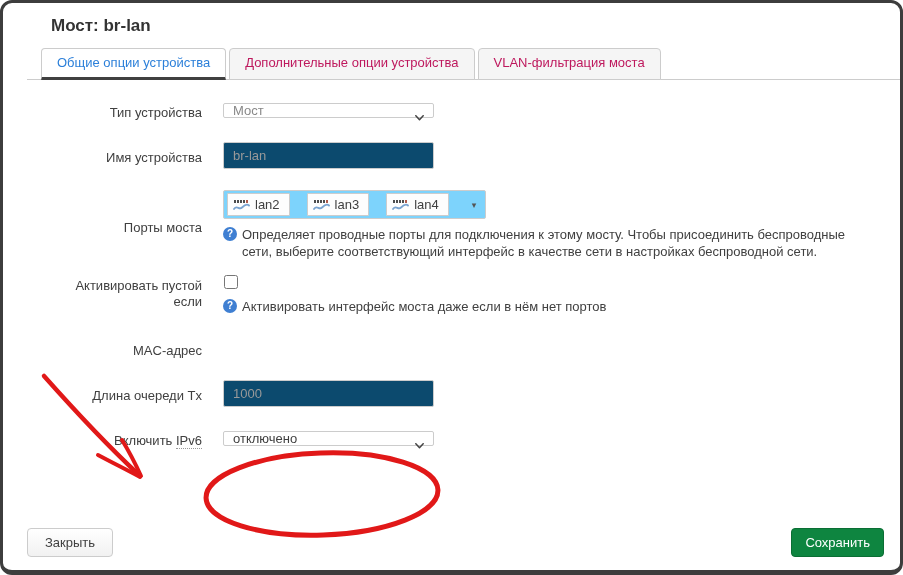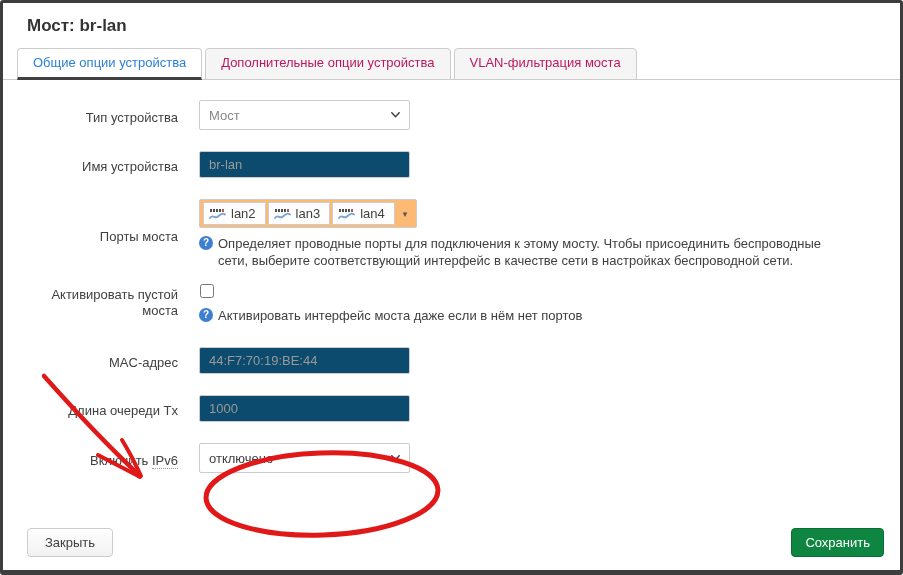--- a/index.html
+++ b/index.html
@@ -2,21 +2,21 @@
 <html><head>
 <meta charset="utf-8">
 <style>
   * { box-sizing: border-box; }
   html,body { margin:0; padding:0; background:#fff; }
   body { font-family:"Liberation Sans", sans-serif; font-size:13px; color:#404040; }
 
   .modal {
     position:relative; width:903px; height:575px;
     background:#fff; overflow:hidden;
-    border:3px solid #3d3d3d; border-bottom-width:5px; border-radius:3px;
+    border:3px solid #3d3d3d; border-bottom-width:5px; border-radius:12px;padding-left:24px;
   }
 
   .dialog-title {
     font-size:17px; font-weight:bold; color:#333;
     padding:13px 24px 12px 24px;
   }
 
   
   .tabs {
     display:flex; gap:3px; padding:0 0 0 14px;
@@ -36,39 +36,39 @@
   .form { padding:20px 24px 0 24px; }
   .row { display:flex; align-items:center; margin-bottom:21px; }
   .row-label {
     flex:none; width:172px; text-align:right; padding-right:21px;
     padding-top:5px; color:#404040; line-height:16px;
   }
   .abbr { border-bottom:1px dotted #999; cursor:help; }
   .row-control { flex:1; min-width:0; }
 
   .fake-select {
-    position:relative; width:211px; height:30px; background:#fff;
+    position:relative; width:211px; height:15px; background:#fff;
     border:1px solid #ccc; border-radius:2px; display:flex; align-items:center;
     padding:0 26px 0 9px; cursor:pointer;
   }
   .fake-select .sel-text { white-space:nowrap; overflow:hidden; }
   .sel-ghost { color:#888; }
   .sel-dark { color:#404040; }
   .chev { position:absolute; right:8px; top:8px; width:11px; height:11px; }
 
   .text-input {
     width:211px; height:27px; border:1px solid #ccc; border-radius:2px;
     padding:0 9px; font-family:"Liberation Sans", sans-serif;
     font-size:13px; color:#999; background:#0c4a6e; outline:none;
   }
 
   
   .ports {
     display:inline-flex; align-items:center; border:1px solid #ccc;
-    border-radius:2px; background:#fdba74; padding:1px 2px;
+    border-radius:2px; background:#7dd3fc; padding:1px 2px;gap:15px;
   }
   .port-tag {
     display:flex; align-items:center; gap:5px; margin:1px;
     border:1px solid #ccc; border-radius:1px; background:#fdfdfd;
     padding:3px 9px 3px 5px; color:#404040; cursor:pointer;
   }
   .port-icon { width:17px; height:14px; flex:none; }
   .ports-caret { padding:0 7px; color:#555; font-size:9px; cursor:pointer; }
 
   
@@ -185,35 +185,32 @@
           </span>
           <span class="ports-caret">▾</span>
         </div>
         <div class="help">
           <span class="help-icon">?</span><span>Определяет проводные порты для подключения к этому мосту. Чтобы присоединить беспроводные сети, выберите соответствующий интерфейс в качестве сети в настройках беспроводной сети.</span>
         </div>
       </div>
     </div>
 
     <div class="row" style="margin-bottom:23px;">
-      <div class="row-label" style="padding-top:1px;">Активировать пустой моста</div>
+      <div class="row-label" style="padding-top:1px;">Активировать пустой если</div>
       <div class="row-control">
         <input type="checkbox" class="checkbox" style="">
         <div class="help" style="margin-top:6px;">
           <span class="help-icon">?</span><span>Активировать интерфейс моста даже если в нём нет портов</span>
         </div>
       </div>
     </div>
 
 
     <div class="row">
       <div class="row-label">MAC-адрес</div>
-      <div class="row-control">
-        <input type="text" class="text-input" value="44:F7:70:19:BE:44" style="">
-      </div>
     </div>
 
     <div class="row">
       <div class="row-label">Длина очереди Tx</div>
       <div class="row-control">
         <input type="text" class="text-input" value="1000" style="">
       </div>
     </div>
 
     <div class="row">

